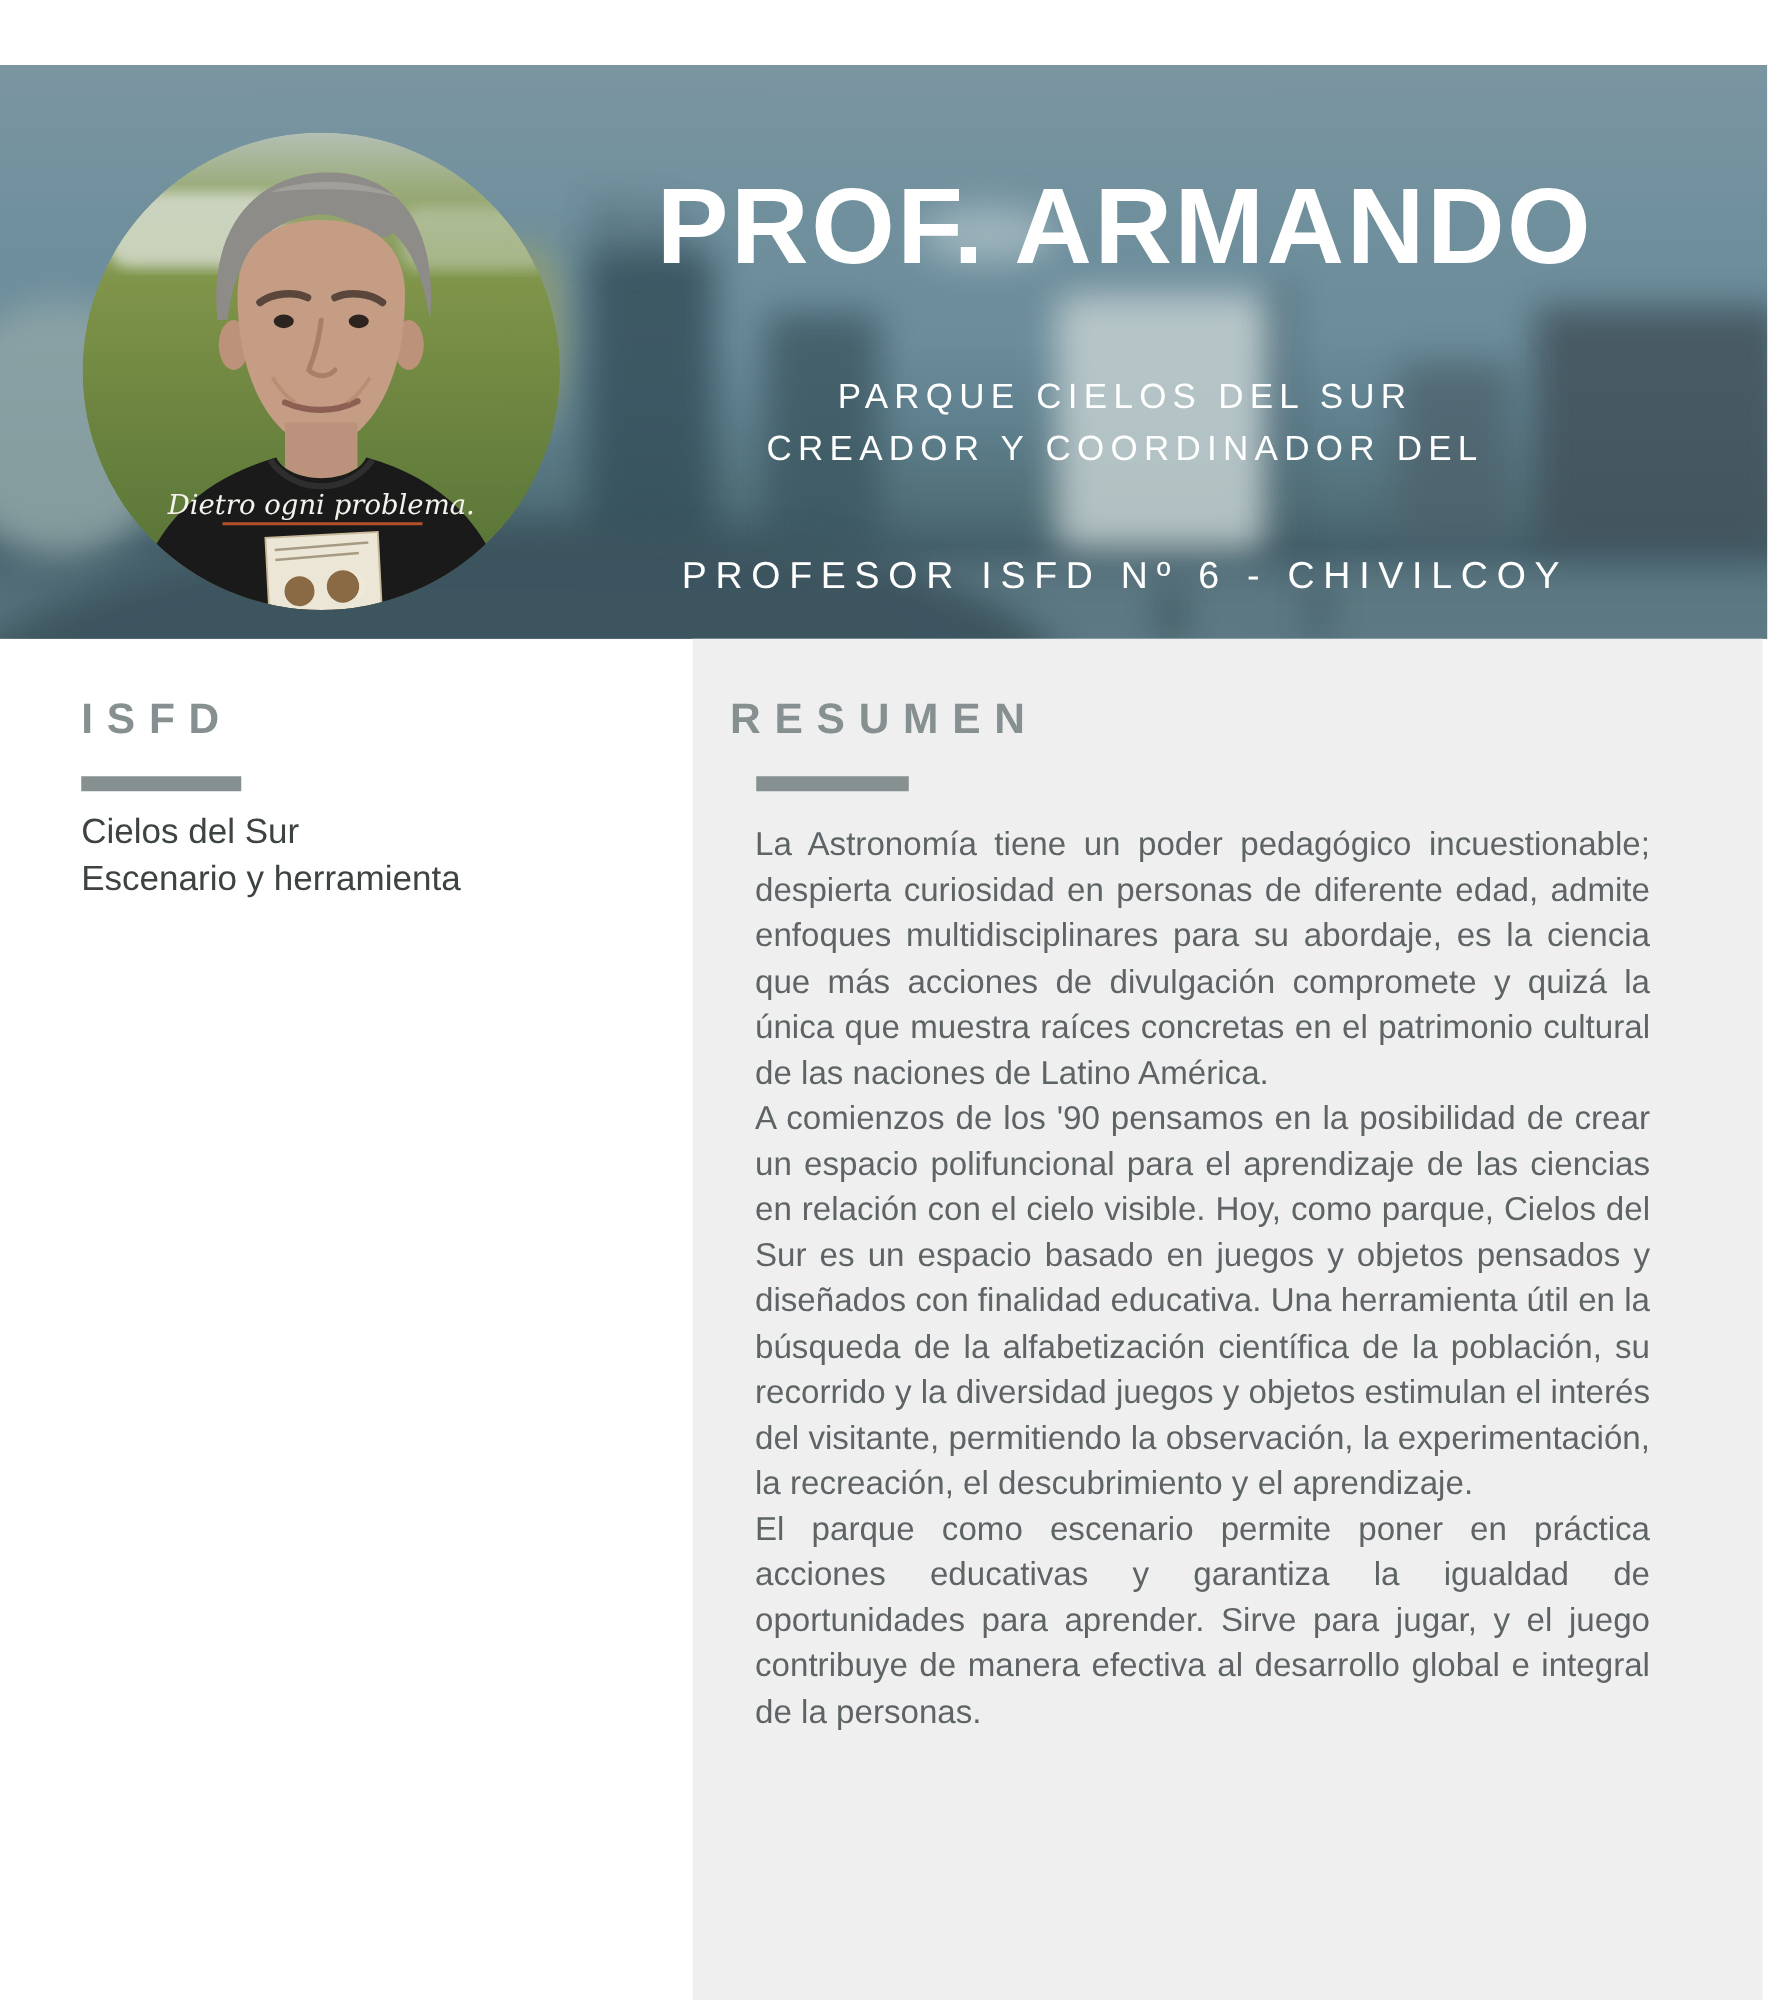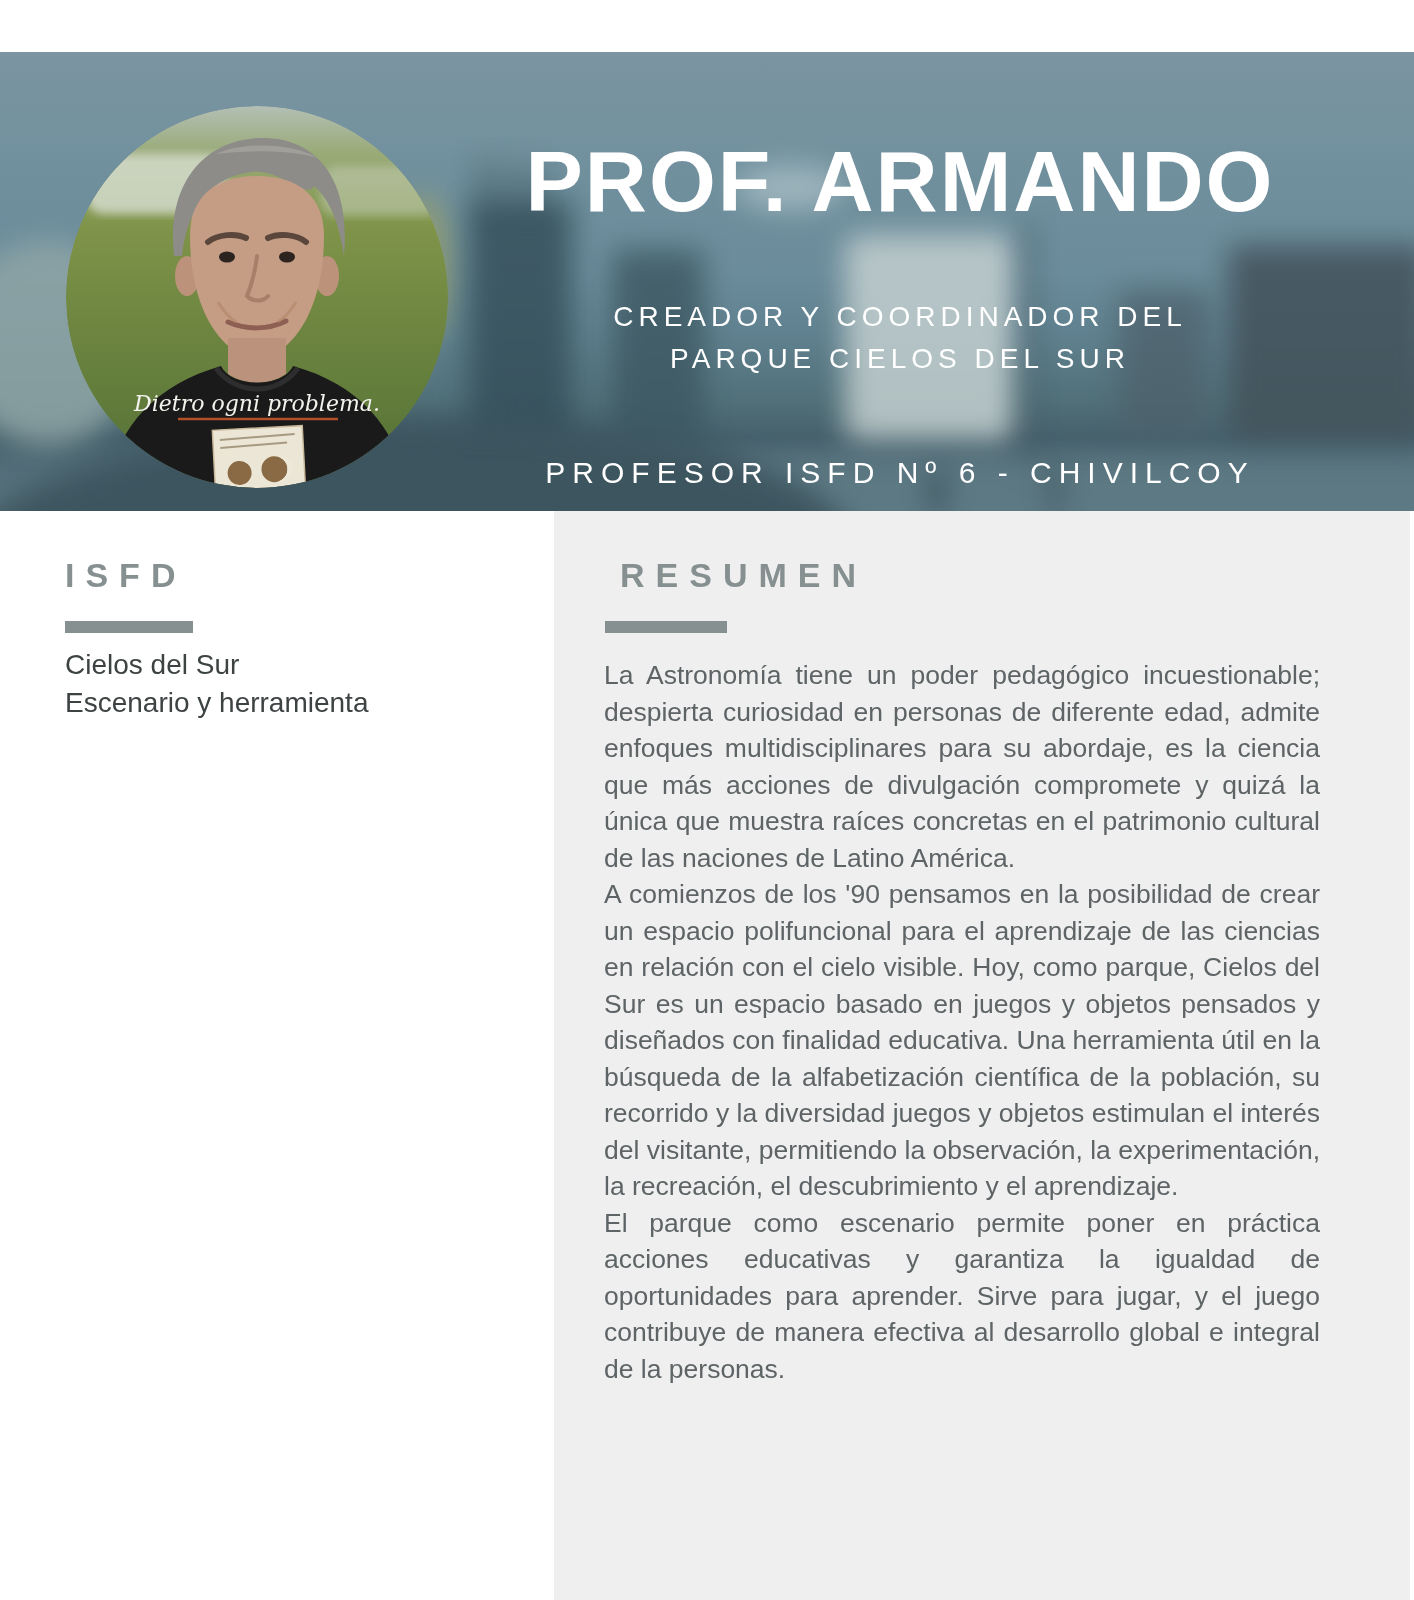--- a/index.html
+++ b/index.html
@@ -28,21 +28,21 @@
     position:absolute;left:400px;top:73px;width:1000px;text-align:center;
     color:var(--title-white);font-weight:800;font-size:86px;line-height:112px;
     letter-spacing:2px;white-space:nowrap;
   }
   .subtitle-block{
     position:absolute;left:400px;top:244px;width:1000px;text-align:center;
     color:var(--title-white);font-weight:400;font-size:28px;line-height:42px;
     letter-spacing:5px;white-space:nowrap;
   }
   .role-line{
-    position:absolute;left:400px;top:403px;width:1000px;text-align:center;
+    position:absolute;left:400px;top:391px;width:1000px;text-align:center;
     color:var(--title-white);font-weight:400;font-size:30px;line-height:36px;
     letter-spacing:7px;white-space:nowrap;
   }
   .photo{
     position:absolute;left:66px;top:54px;width:382px;height:382px;border-radius:50%;
     overflow:hidden;
   }
   
   .gray-panel{position:absolute;left:554px;top:511px;width:856px;height:1089px;background:var(--panel);}
   .sec-heading{
@@ -141,35 +141,35 @@
             <path d="M208,351 A13,13 0 0 1 208,377 A18,13 0 0 0 208,351" fill="#efe9da"></path>
           </g>
         </g>
       </svg>
     </div>
 
     <div class="title-block">
       <div>PROF. ARMANDO</div>
     </div>
     <div class="subtitle-block">
+      <div>PARQUE CIELOS DEL SUR</div>
       <div>CREADOR Y COORDINADOR DEL</div>
-      <div>PARQUE CIELOS DEL SUR</div>
     </div>
     <div class="role-line">PROFESOR ISFD Nº 6 - CHIVILCOY</div>
   </div>
 
   <div class="sec-heading" style="left:65px;top:555px;">ISFD</div>
   <div class="sec-bar" style="left:65px;top:621px;width:128px;"></div>
   <div class="tema-lines">
     <div>Cielos del Sur</div>
     <div>Escenario y herramienta</div>
   </div>
 
   <div class="gray-panel"></div>
-  <div class="sec-heading" style="left:620px;top:555px;text-align:center;">RESUMEN</div>
+  <div class="sec-heading" style="left:584px;top:555px;text-align:center;">RESUMEN</div>
   <div class="sec-bar" style="left:605px;top:621px;width:122px;"></div>
   <div class="resumen-text">
     <p>La Astronomía tiene un poder pedagógico incuestionable; despierta curiosidad en personas de diferente edad, admite enfoques multidisciplinares para su abordaje, es la ciencia que más acciones de divulgación compromete y quizá la única que muestra raíces concretas en el patrimonio cultural de las naciones de Latino América.</p>
     <p>A comienzos de los '90 pensamos en la posibilidad de crear un espacio polifuncional para el aprendizaje de las ciencias en relación con el cielo visible. Hoy, como parque, Cielos del Sur es un espacio basado en juegos y objetos pensados y diseñados con finalidad educativa. Una herramienta útil en la búsqueda de la alfabetización científica de la población, su recorrido y la diversidad juegos y objetos estimulan el interés del visitante, permitiendo la observación, la experimentación, la recreación, el descubrimiento y el aprendizaje.</p>
     <p>El parque como escenario permite poner en práctica acciones educativas y garantiza la igualdad de oportunidades para aprender. Sirve para jugar, y el juego contribuye de manera efectiva al desarrollo global e integral de la personas.</p>
   </div>
 
 </div>
 
 </body></html>

